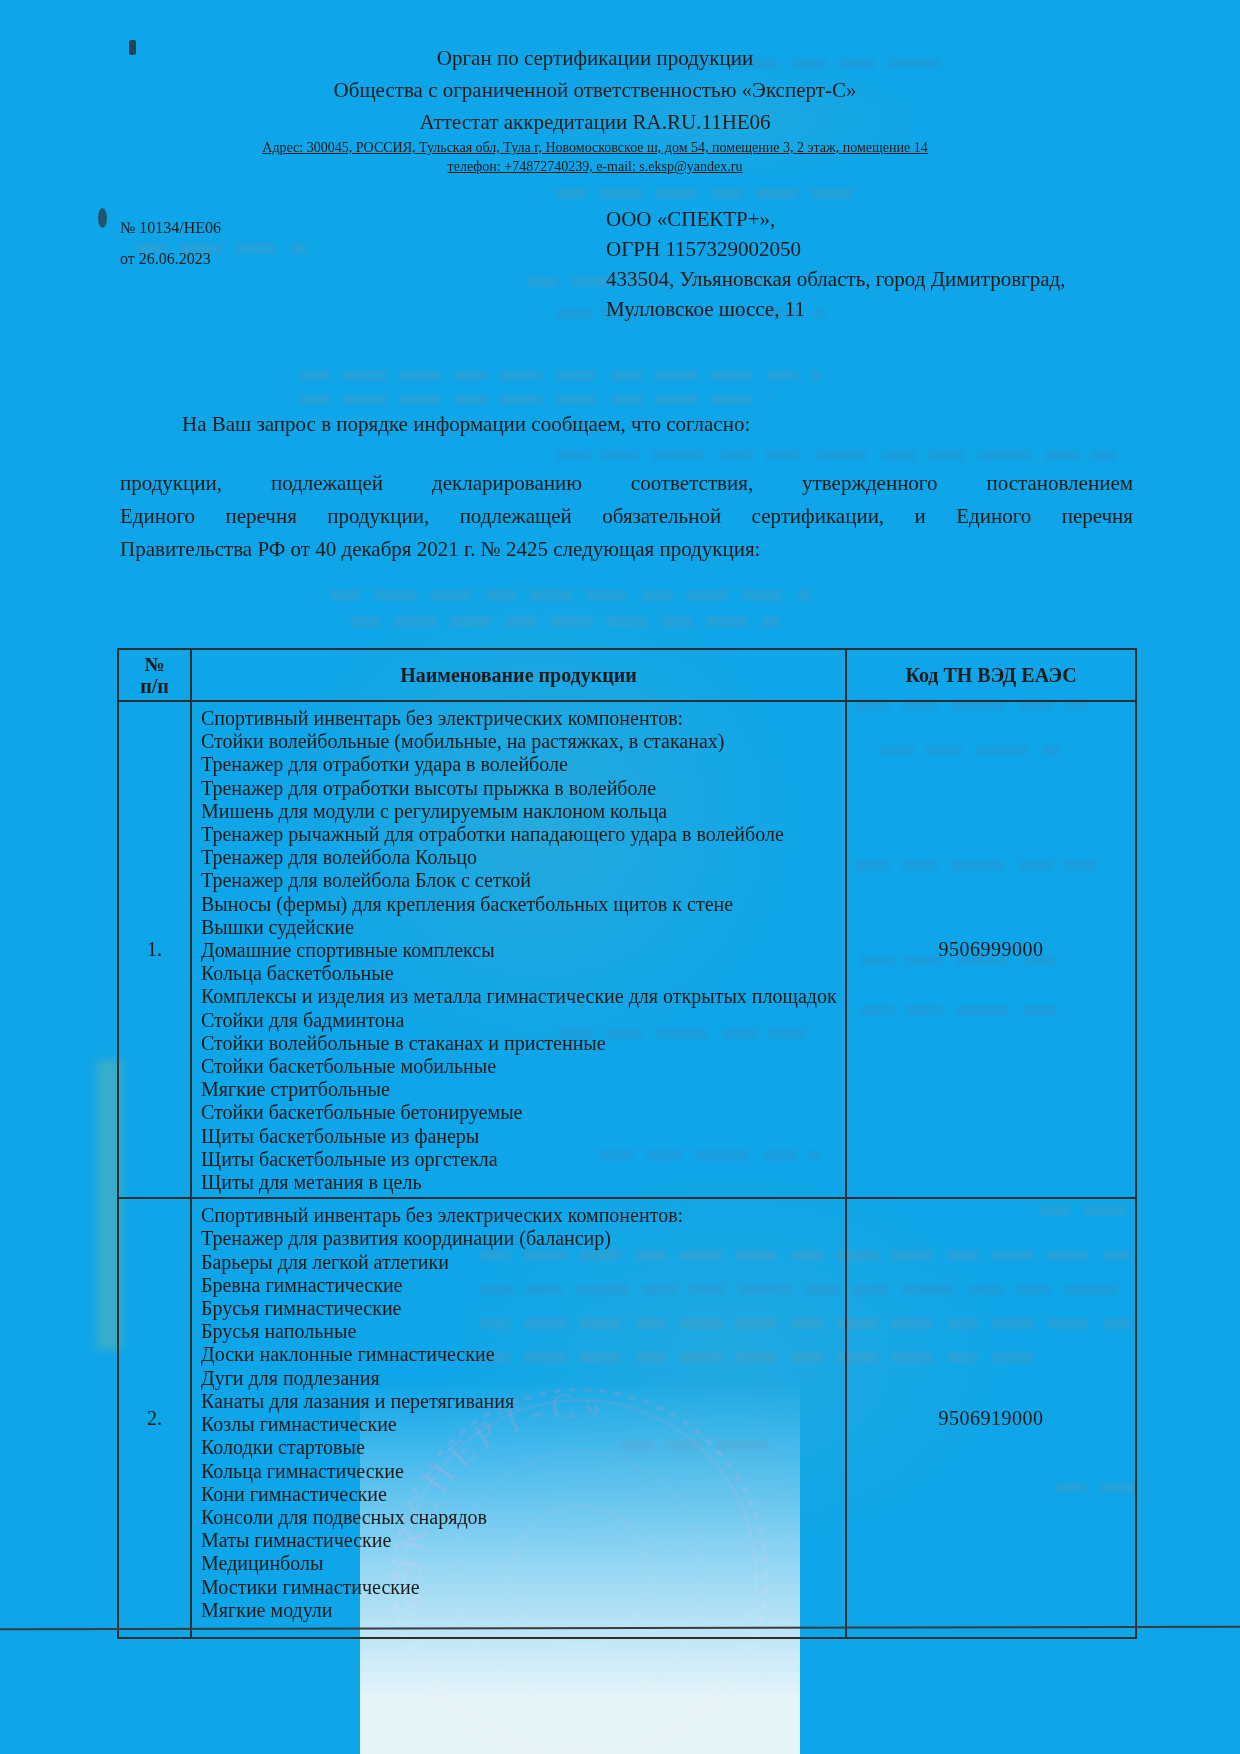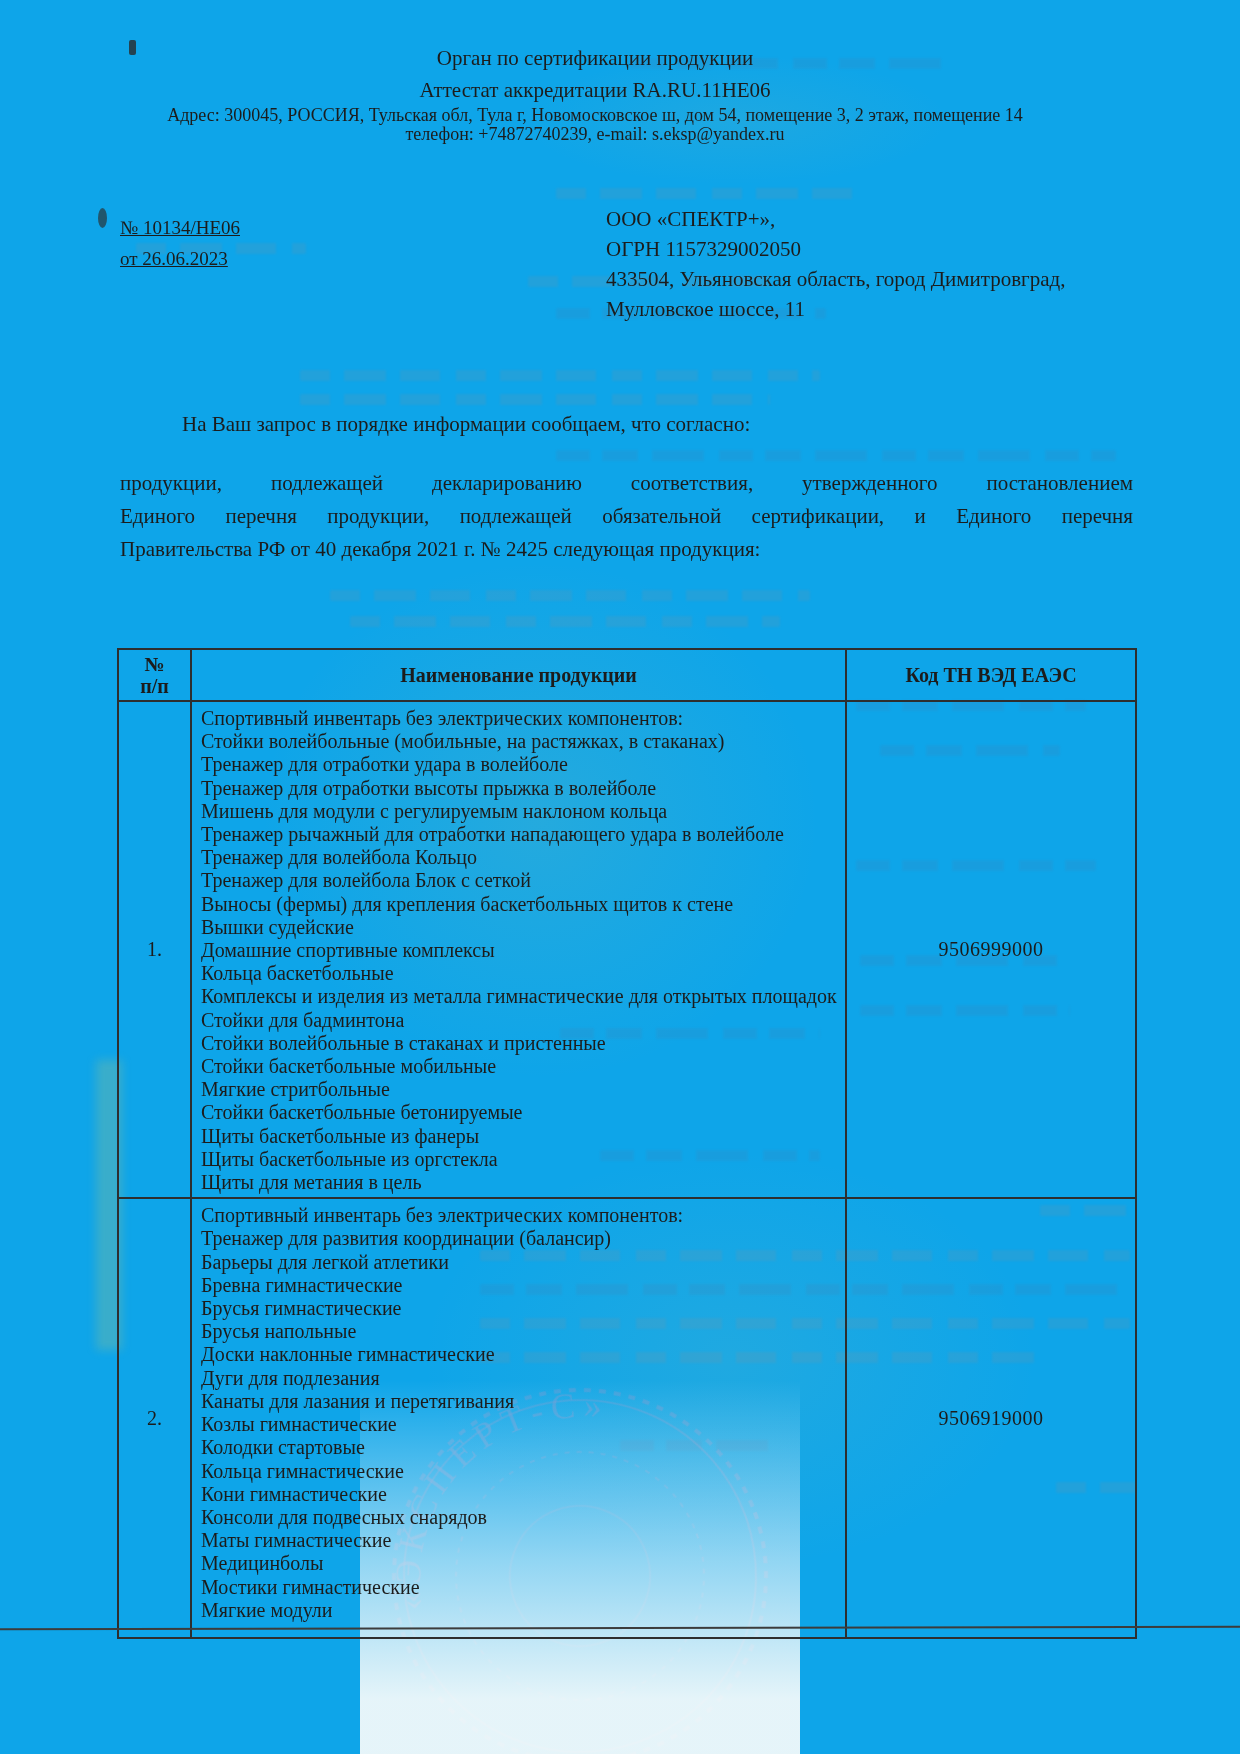--- a/index.html
+++ b/index.html
@@ -67,23 +67,23 @@
   .cut-line{position:absolute;left:0;top:1627px;width:1240px;height:2px;
     background:#3c3c3c;transform:rotate(-0.12deg);z-index:2;}
   
   .stamp{position:absolute;left:382px;top:1378px;width:396px;height:396px;z-index:0;
     opacity:.55;filter:blur(.6px);transform:rotate(-20deg);}
   .stamp-fade{position:absolute;left:360px;top:1380px;width:440px;height:400px;z-index:0;
     background:linear-gradient(180deg,rgba(253,253,251,0) 0%,rgba(253,253,251,.55) 45%,rgba(253,253,251,.9) 80%);}
   
   .letterhead{position:absolute;left:0;top:42px;width:1190px;text-align:center;z-index:1;}
   .lh-big{font-size:21px;line-height:32px;}
-  .lh-small{font-size:18px;line-height:19px;}
-  
-  .ref-block{position:absolute;left:120px;top:212px;font-size:19px;line-height:31px;z-index:1;text-decoration:underline;}
+  .lh-small{font-size:14px;line-height:19px;text-decoration:underline;}
+  
+  .ref-block{position:absolute;left:120px;top:212px;font-size:16px;line-height:31px;z-index:1;}
   .recipient-block{position:absolute;left:606px;top:204px;font-size:21px;line-height:30px;z-index:1;}
   
   .intro{position:absolute;left:120px;top:412px;width:1012px;font-size:21px;z-index:1;}
   .intro-text{padding-left:62px;}
   .body-par{position:absolute;left:120px;top:467px;width:1013px;font-size:21px;line-height:33px;z-index:1;}
   .jline{text-align:justify;text-align-last:justify;}
   .lline{text-align:left;}
   
   .prod-table{position:absolute;left:117px;top:648px;width:1018px;z-index:1;
     border-collapse:collapse;table-layout:fixed;}
@@ -146,20 +146,21 @@
     </g>
     <path id="stamp-arc" d="M 52,262 A 158 158 0 0 1 198,40 A 158 158 0 0 1 344,262" fill="none"></path>
     <text font-size="36" letter-spacing="7" fill="#a892c8" opacity=".55" font-family="Liberation Serif, DejaVu Serif, serif">
       <textPath href="#stamp-arc" startOffset="14%">«ЭКСПЕРТ-С»</textPath>
     </text>
   </svg>
   <div class="stamp-fade"></div>
 
   <header class="letterhead">
     <div class="lh-big">Орган по сертификации продукции</div>
+    <div class="lh-big">Общества с ограниченной ответственностью «Эксперт-С»</div>
     <div class="lh-big">Аттестат аккредитации RA.RU.11НЕ06</div>
     <div class="lh-small">Адрес: 300045, РОССИЯ, Тульская обл, Тула г, Новомосковское ш, дом 54, помещение 3, 2 этаж, помещение 14</div>
     <div class="lh-small">телефон: +74872740239, e-mail: s.eksp@yandex.ru</div>
   </header>
 
   <div class="ref-block">
     <div>№ 10134/НЕ06</div>
     <div>от 26.06.2023</div>
   </div>
 

